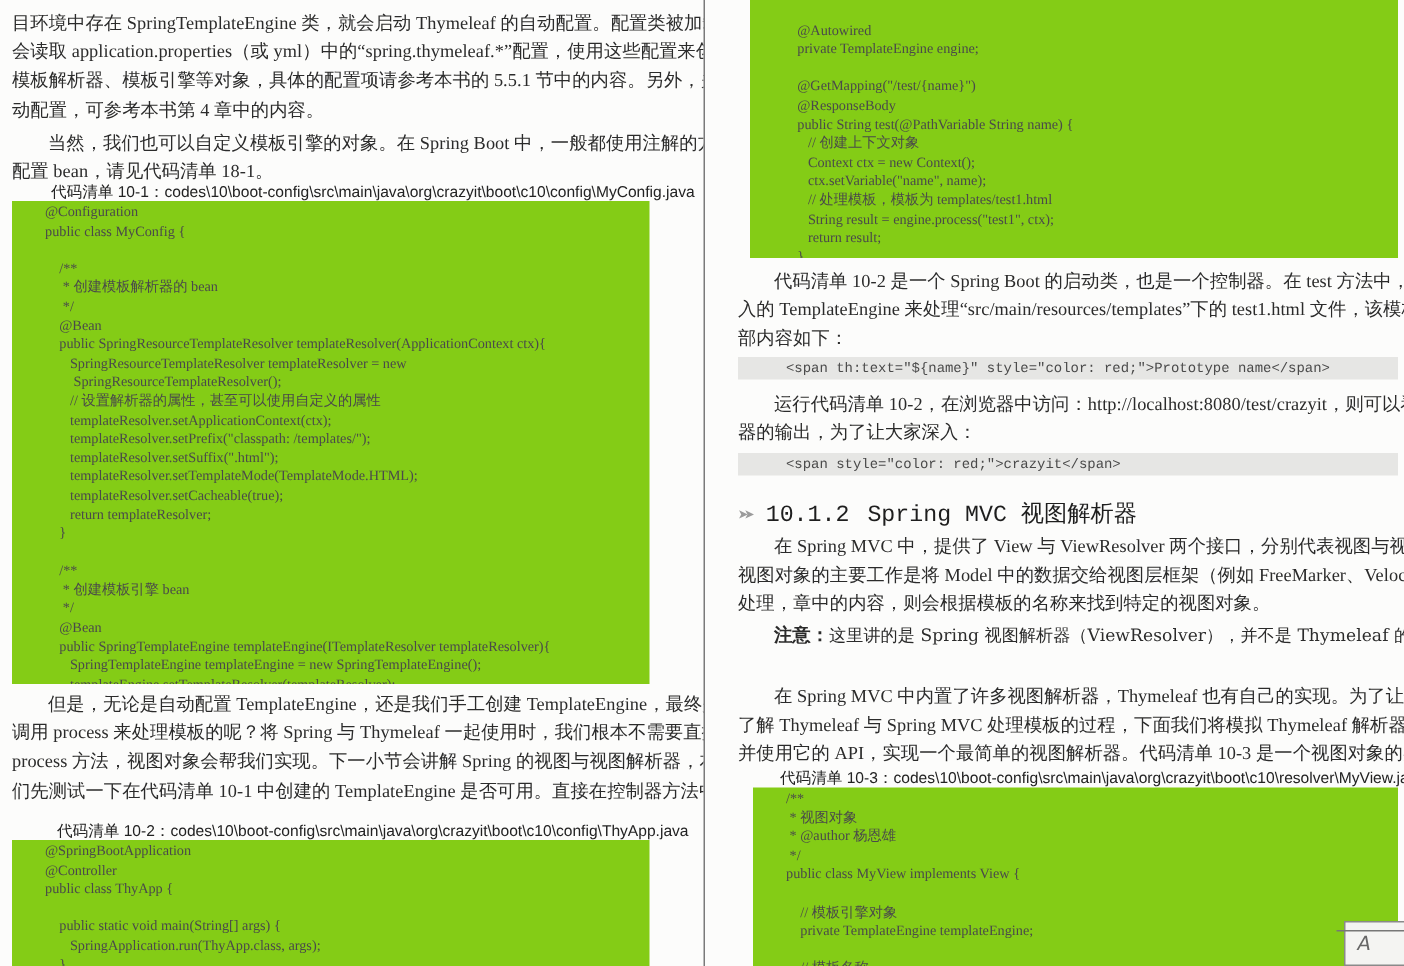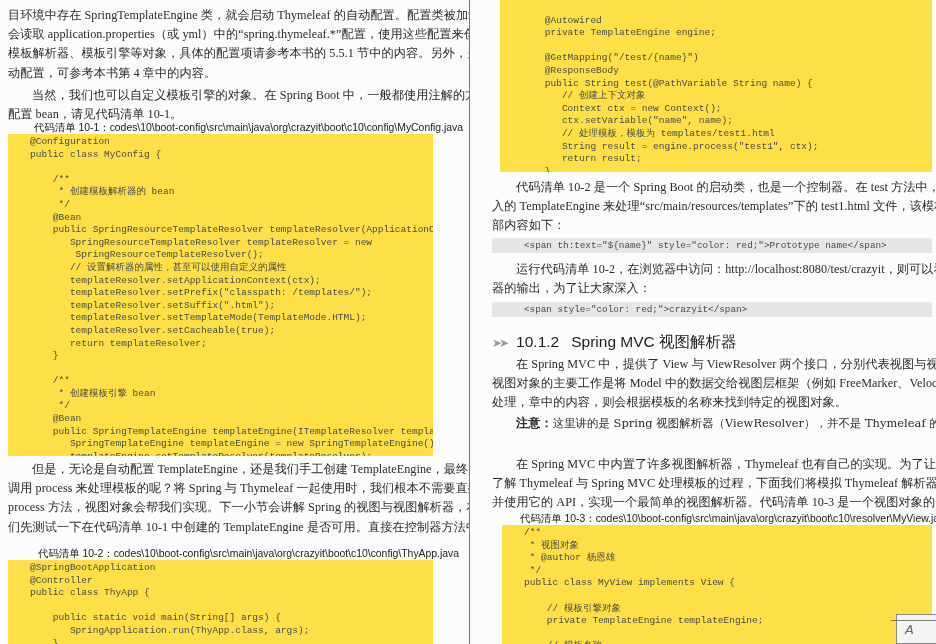--- a/index.html
+++ b/index.html
@@ -26,22 +26,22 @@
       position: absolute;
       font-family: "Liberation Sans", "DejaVu Sans", sans-serif;
       font-size: 10.4px;
       color: #222;
       white-space: nowrap;
       text-align: right;
     }
 
     .code {
       position: absolute;
-      background: #fde047;
-      font-family: Liberation Mono, monospace;
+      background: #84cc16;
+      font-family: Liberation Serif, serif;
       font-size: 9.5px;
       line-height: 12.6px;
       color: #4a4a4a;
       white-space: pre;
       overflow: hidden;
     }
     .code .cl { display: block; height: 12.6px; }
 
     .inline-code {
       position: absolute;
@@ -49,21 +49,21 @@
       font-family: "Liberation Mono", "DejaVu Sans Mono", monospace;
       font-size: 9.3px;
       line-height: 15px;
       color: #4a4a4a;
       white-space: pre;
       padding-left: 32px;
     }
 
     .section-heading {
       position: absolute;
-      font-family: Liberation Sans, sans-serif;
+      font-family: Liberation Mono, monospace;
       font-size: 15.5px;
       color: #1e1e1e;
       white-space: nowrap;
     }
     .section-heading .marker { color: #9b9b9b; font-size: 12px; margin-right: 6px; letter-spacing: -3px; }
     .section-heading .num { margin-right: 12px; margin-left: 4px; }
 
     .note-label { font-weight: bold; }
     .note-body { font-family: "DejaVu Serif", serif; font-size: 11.4px; }
 
@@ -81,21 +81,21 @@
 
   <div class="para" style="left:8px; top:6px; width:452px;">
     <span class="line">目环境中存在 SpringTemplateEngine 类，就会启动 Thymeleaf 的自动配置。配置类被加载之后，</span>
     <span class="line">会读取 application.properties（或 yml）中的“spring.thymeleaf.*”配置，使用这些配置来创建</span>
     <span class="line">模板解析器、模板引擎等对象，具体的配置项请参考本书的 5.5.1 节中的内容。另外，关于自</span>
     <span class="line">动配置，可参考本书第 4 章中的内容。</span>
   </div>
 
   <div class="para" style="left:8px; top:86px; width:452px;">
     <span class="line indent">当然，我们也可以自定义模板引擎的对象。在 Spring Boot 中，一般都使用注解的方式来</span>
-    <span class="line">配置 bean，请见代码清单 10-1。</span>
+    <span class="line">配置 bean，请见代码清单 18-1。</span>
   </div>
 
   <div class="listing-caption" style="left:34px; top:121px;">代码清单 10-1：codes\10\boot-config\src\main\java\org\crazyit\boot\c10\config\MyConfig.java</div>
 
   <div class="code" id="code-l1" style="left:8px; top:134px; width:425px; height:322px; padding:2px 0 0 22px;"><span class="cl">@Configuration</span><span class="cl">public class MyConfig {</span><span class="cl"></span><span class="cl">    /**</span><span class="cl">     * 创建模板解析器的 bean</span><span class="cl">     */</span><span class="cl">    @Bean</span><span class="cl">    public SpringResourceTemplateResolver templateResolver(ApplicationContext ctx){</span><span class="cl">       SpringResourceTemplateResolver templateResolver = new</span><span class="cl">        SpringResourceTemplateResolver();</span><span class="cl">       // 设置解析器的属性，甚至可以使用自定义的属性</span><span class="cl">       templateResolver.setApplicationContext(ctx);</span><span class="cl">       templateResolver.setPrefix("classpath: /templates/");</span><span class="cl">       templateResolver.setSuffix(".html");</span><span class="cl">       templateResolver.setTemplateMode(TemplateMode.HTML);</span><span class="cl">       templateResolver.setCacheable(true);</span><span class="cl">       return templateResolver;</span><span class="cl">    }</span><span class="cl"></span><span class="cl">    /**</span><span class="cl">     * 创建模板引擎 bean</span><span class="cl">     */</span><span class="cl">    @Bean</span><span class="cl">    public SpringTemplateEngine templateEngine(ITemplateResolver templateResolver){</span><span class="cl">       SpringTemplateEngine templateEngine = new SpringTemplateEngine();</span><span class="cl">       templateEngine.setTemplateResolver(templateResolver);</span></div>
 
   <div class="para" style="left:8px; top:460px; width:452px;">
     <span class="line indent">但是，无论是自动配置 TemplateEngine，还是我们手工创建 TemplateEngine，最终是如何</span>
     <span class="line">调用 process 来处理模板的呢？将 Spring 与 Thymeleaf 一起使用时，我们根本不需要直接调用</span>
     <span class="line">process 方法，视图对象会帮我们实现。下一小节会讲解 Spring 的视图与视图解析器，本节我</span>

